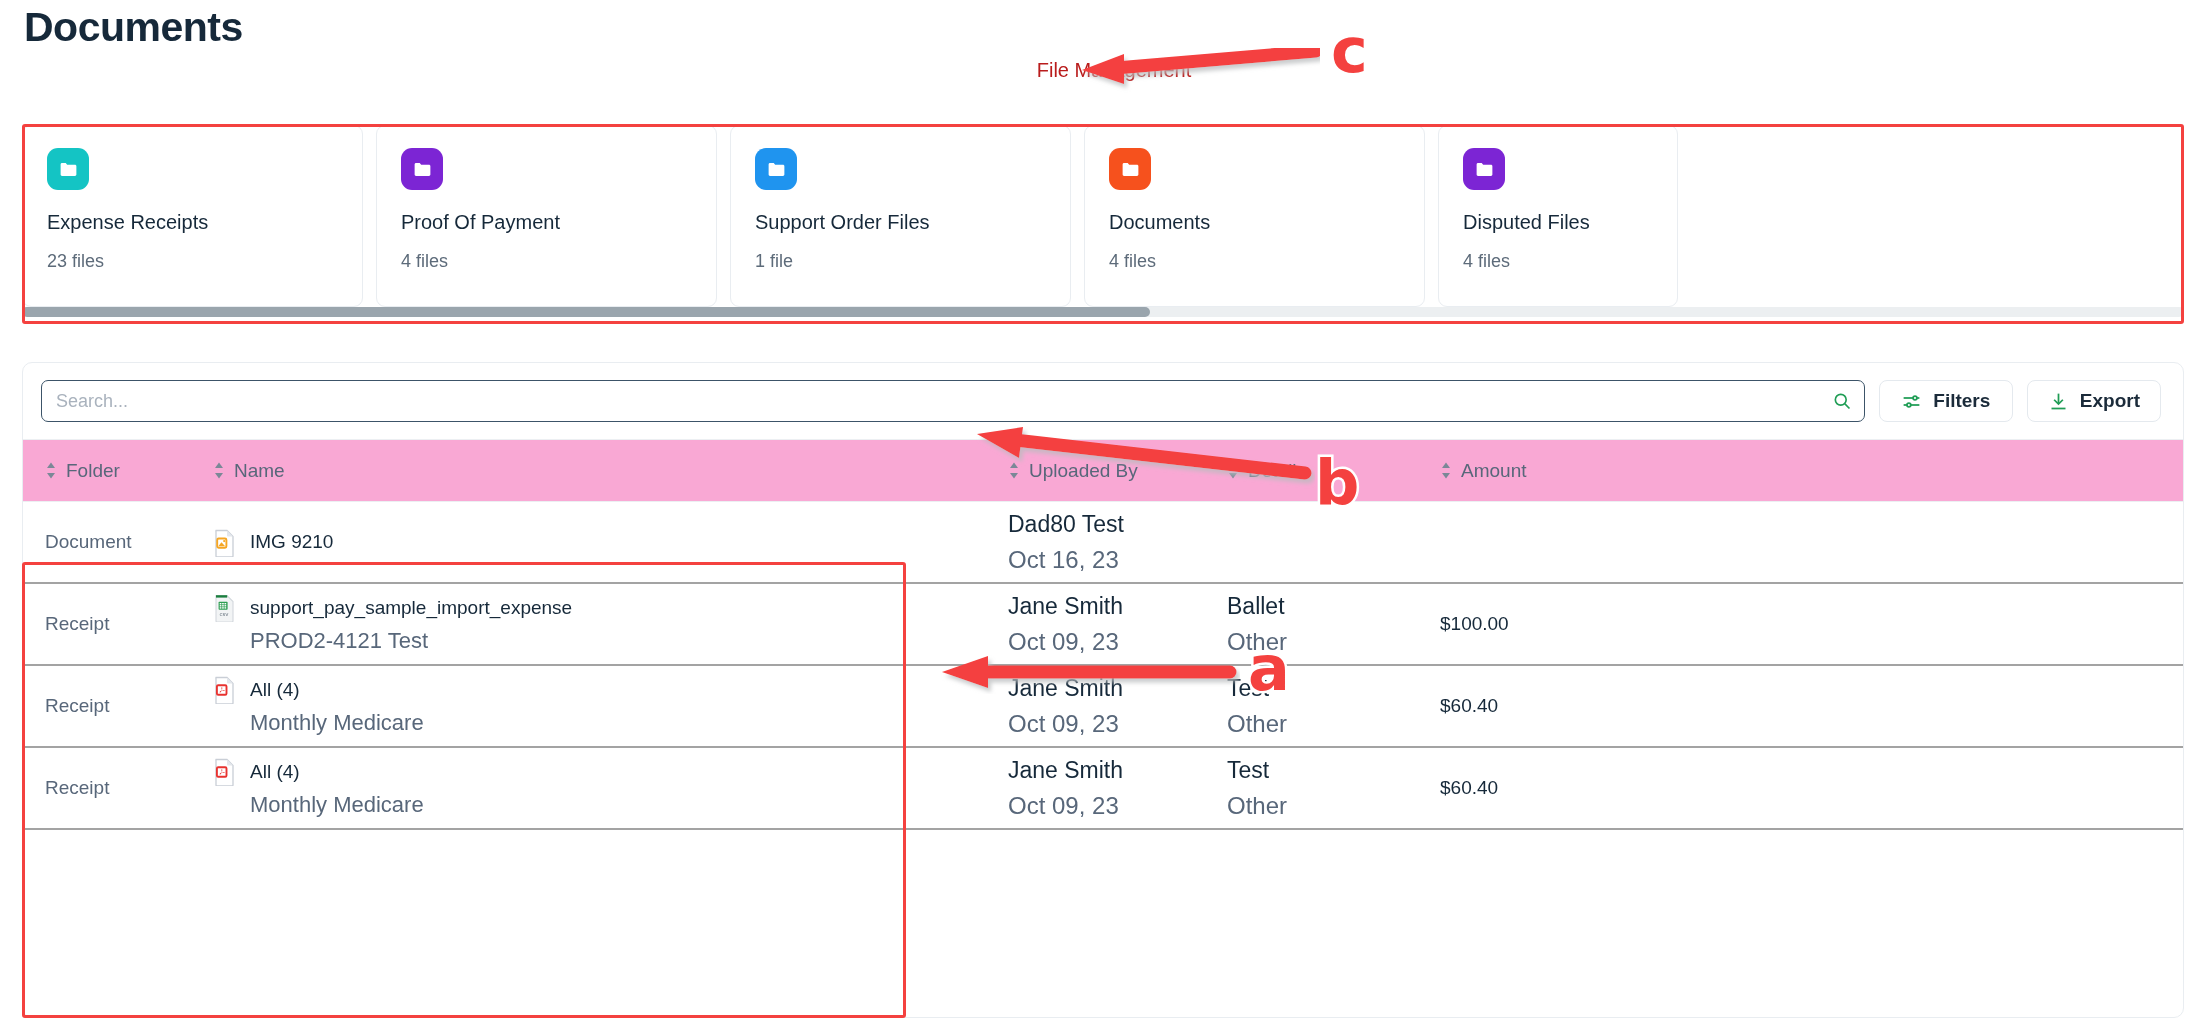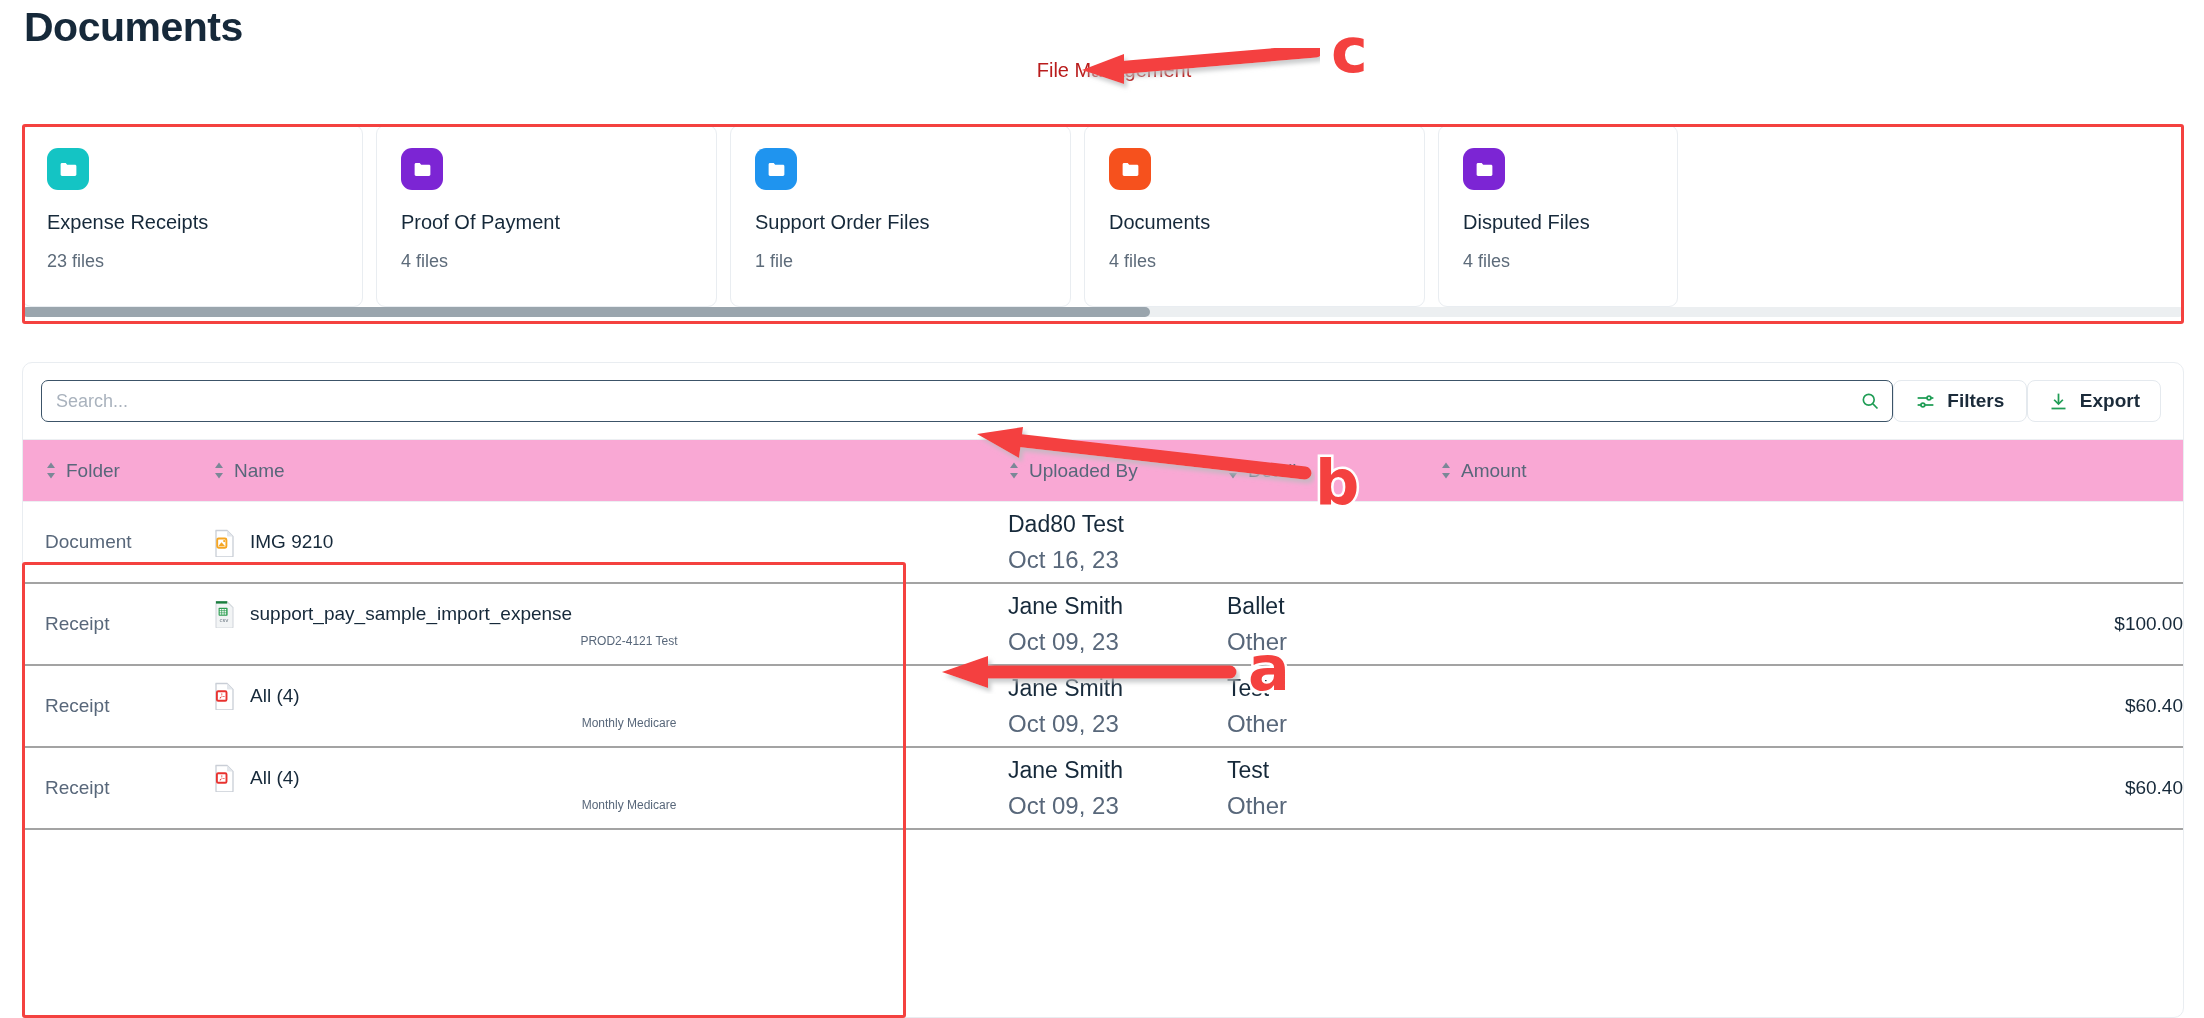--- a/index.html
+++ b/index.html
@@ -57,21 +57,21 @@
     position: absolute; left: 0; top: 0; height: 10px; width: 1128px;
     background: #9aa5ad; border-radius: 6px;
   }
 
   
   .table-panel {
     position: absolute; left: 22px; top: 362px; width: 2162px; height: 656px;
     background: #ffffff; border: 1px solid #e9edf1; border-radius: 10px;
   }
   .toolbar {
-    display: flex; align-items: center; gap: 0;
+    display: flex; align-items: center; gap: 14px;
     padding: 18px 22px 18px 18px; height: 76px;
   }
   .search-wrap {
     position: relative; flex: 1 1 auto; height: 42px;
   }
   .search-input {
     width: 100%; height: 42px; border: 1px solid #3c5468; border-radius: 7px;
     padding: 0 46px 0 14px; font-size: 18px; color: #16293a;
     font-family: "Liberation Sans", sans-serif; background: #fff;
   }
@@ -96,32 +96,32 @@
   }
   .th {
     display: flex; align-items: center; gap: 9px;
     font-size: 19px; color: #58677a; cursor: pointer;
   }
   .sort-icon { width: 12px; height: 19px; display: block; }
   .col-folder { width: 190px; padding-left: 22px; }
   .col-name   { width: 795px; }
   .col-by     { width: 219px; }
   .col-det    { width: 213px; }
-  .col-amt    { flex: 1 1 auto; text-align: right; }
+  .col-amt    { flex: 1 1 auto; }
 
   .trow {
     display: flex; align-items: center; height: 82px;
     border-bottom: 2px solid #a3a3a3;
   }
   .cell { display: flex; flex-direction: column; justify-content: center; }
   .folder-txt { font-size: 19px; color: #58677a; }
   .name-line { display: flex; align-items: center; gap: 14px; }
   .file-icon { width: 23px; height: 27px; display: block; flex: 0 0 auto; }
   .name-txt { font-size: 19px; color: #16293a; }
-  .sub-txt { font-size: 12px; color: #58677a; margin-top: 7px; margin-left: 37px; text-align: center; }
+  .sub-txt { font-size: 22px; color: #58677a; margin-top: 7px; margin-left: 37px; }
   .prim { font-size: 23px; color: #16293a; }
   .sec { font-size: 24px; color: #58677a; margin-top: 8px; }
   .amt { font-size: 19px; color: #16293a; }
 
   
   .anno { position: absolute; pointer-events: none; }
   .hl-box {
     position: absolute; border: 3px solid #f4413f; border-radius: 3px;
     pointer-events: none;
   }

